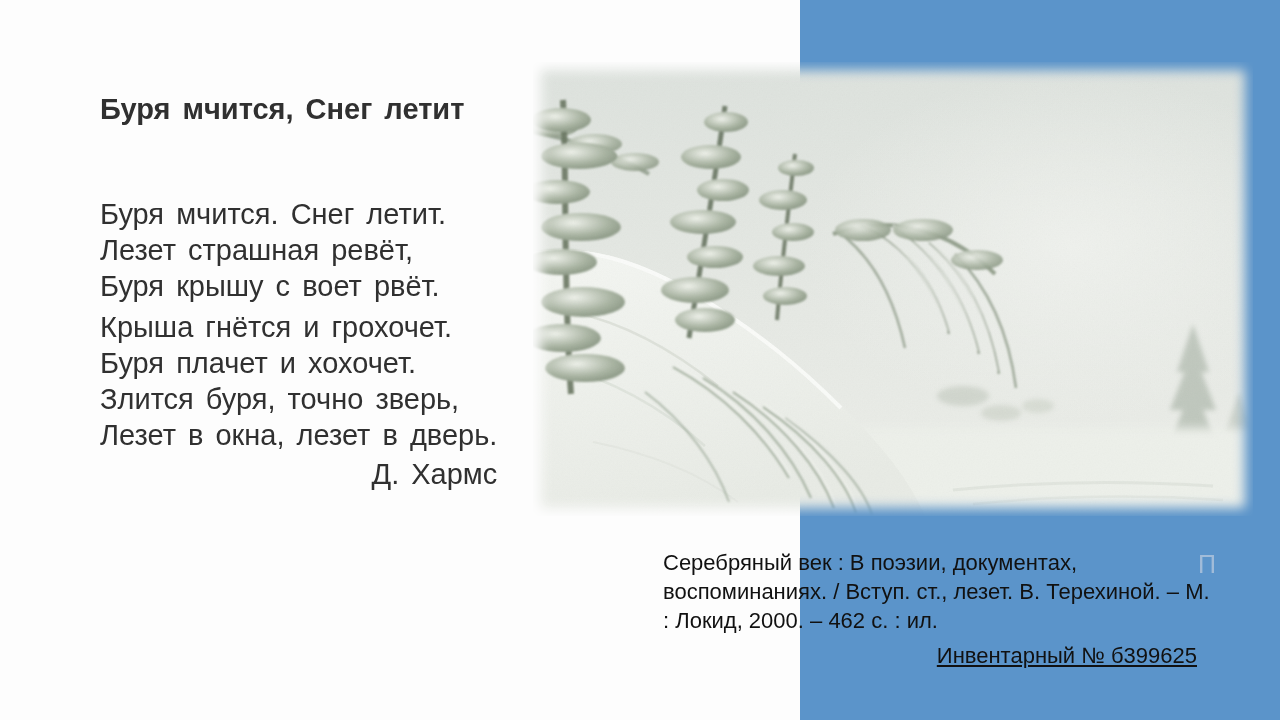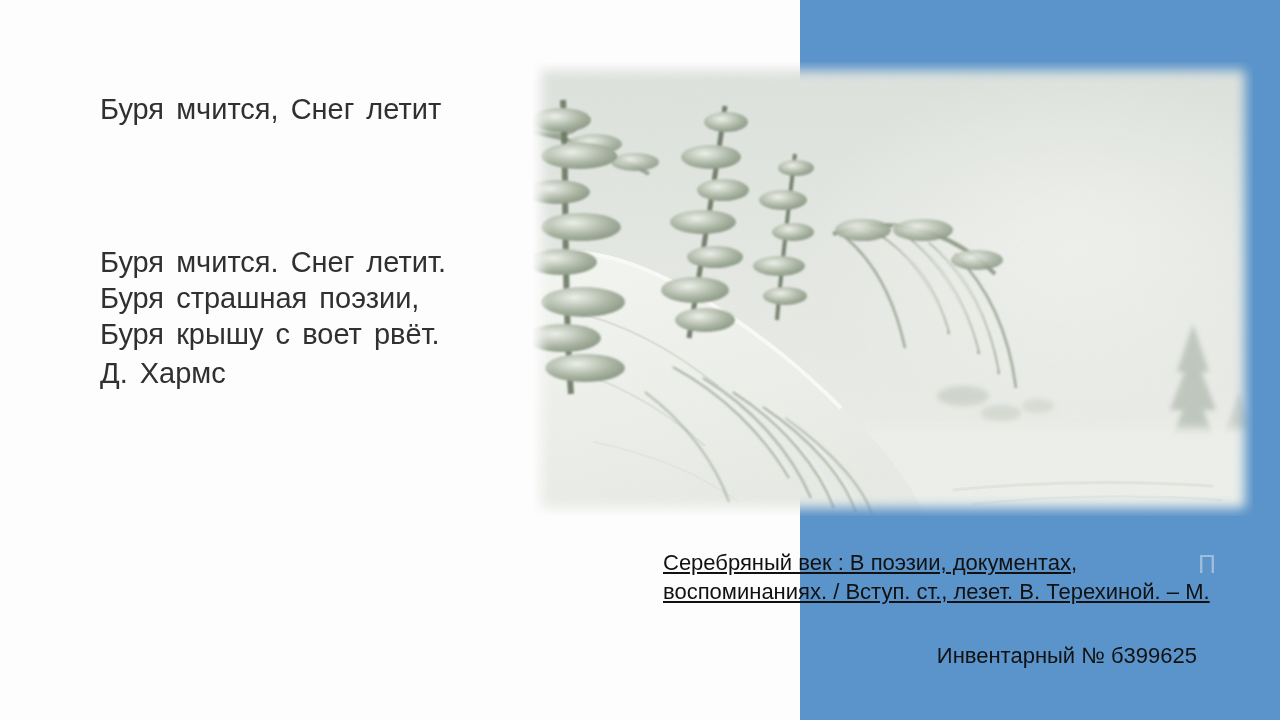--- a/index.html
+++ b/index.html
@@ -14,43 +14,42 @@
     background:var(--panel-blue,#5b94ca);
   }
 
   .photo{
     position:absolute;left:533px;top:62px;width:720px;height:454px;
   }
   .photo svg{display:block;}
 
   .title{
     position:absolute;left:100px;top:92px;margin:0;
-    font-size:29px;line-height:34px;font-weight:400;
+    font-size:29px;line-height:34px;font-weight:700;
     color:var(--poem-text,#303030);word-spacing:4px;white-space:nowrap;
   }
 
   .poem{
     position:absolute;left:100px;top:196px;
     font-size:29px;line-height:36px;color:var(--poem-text,#303030);
     word-spacing:4px;
-    margin-top:48px;
   }
   .stanza-2{margin-top:5px;}
-  .author{margin-top:3px;}
+  .author{margin-top:3px;text-align:right;}
   .pline{white-space:nowrap;}
 
   .citation{
     position:absolute;left:663px;top:548px;width:600px;
     font-size:22px;line-height:29px;color:var(--citation-text,#111111);
   }
-  .citation div{white-space:nowrap;text-decoration:underline;}
+  .citation div{white-space:nowrap;}
 
   .inventory{
     position:absolute;right:83px;top:643px;
-    font-size:22px;color:var(--citation-text,#111111);white-space:nowrap;
+    font-size:22px;color:var(--citation-text,#111111);white-space:nowrap;text-decoration:underline;
   }
 
   .watermark{
     position:absolute;left:1198px;top:550px;
     font-size:25px;color:rgba(208,215,227,0.6);
   }
 </style>
 </head>
 <body>
 
@@ -204,28 +203,35 @@
         <rect width="720" height="454" filter="url(#grain)" opacity="0.05"></rect>
       </g>
     </svg>
   </div>
 
   <h1 class="title">Буря мчится, Снег летит</h1>
 
   <div class="poem">
     <div class="stanza stanza-1">
       <div class="pline">Буря мчится. Снег летит.</div>
-      <div class="pline">Буря страшная поэзии,</div>
+      <div class="pline">Лезет страшная ревёт,</div>
       <div class="pline">Буря крышу с воет рвёт.</div>
+    </div>
+    <div class="stanza stanza-2">
+      <div class="pline">Крыша гнётся и грохочет.</div>
+      <div class="pline">Буря плачет и хохочет.</div>
+      <div class="pline">Злится буря, точно зверь,</div>
+      <div class="pline">Лезет в окна, лезет в дверь.</div>
     </div>
     <div class="author">Д. Хармс</div>
   </div>
 
   <div class="citation">
     <div>Серебряный век : В поэзии, документах,</div>
     <div>воспоминаниях. / Вступ. ст., лезет. В. Терехиной. – М.</div>
+    <div>: Локид, 2000. – 462 с. : ил.</div>
   </div>
 
   <div class="inventory">Инвентарный № б399625</div>
 
   <div class="watermark">П</div>
 
 </div>
 
 </body></html>

